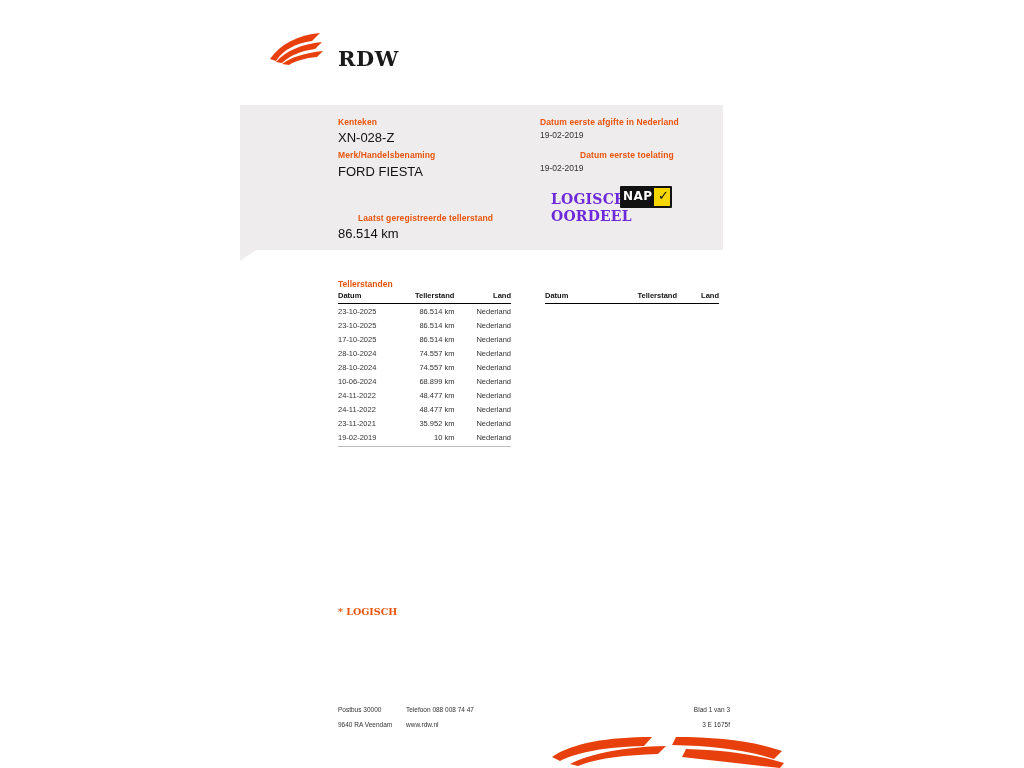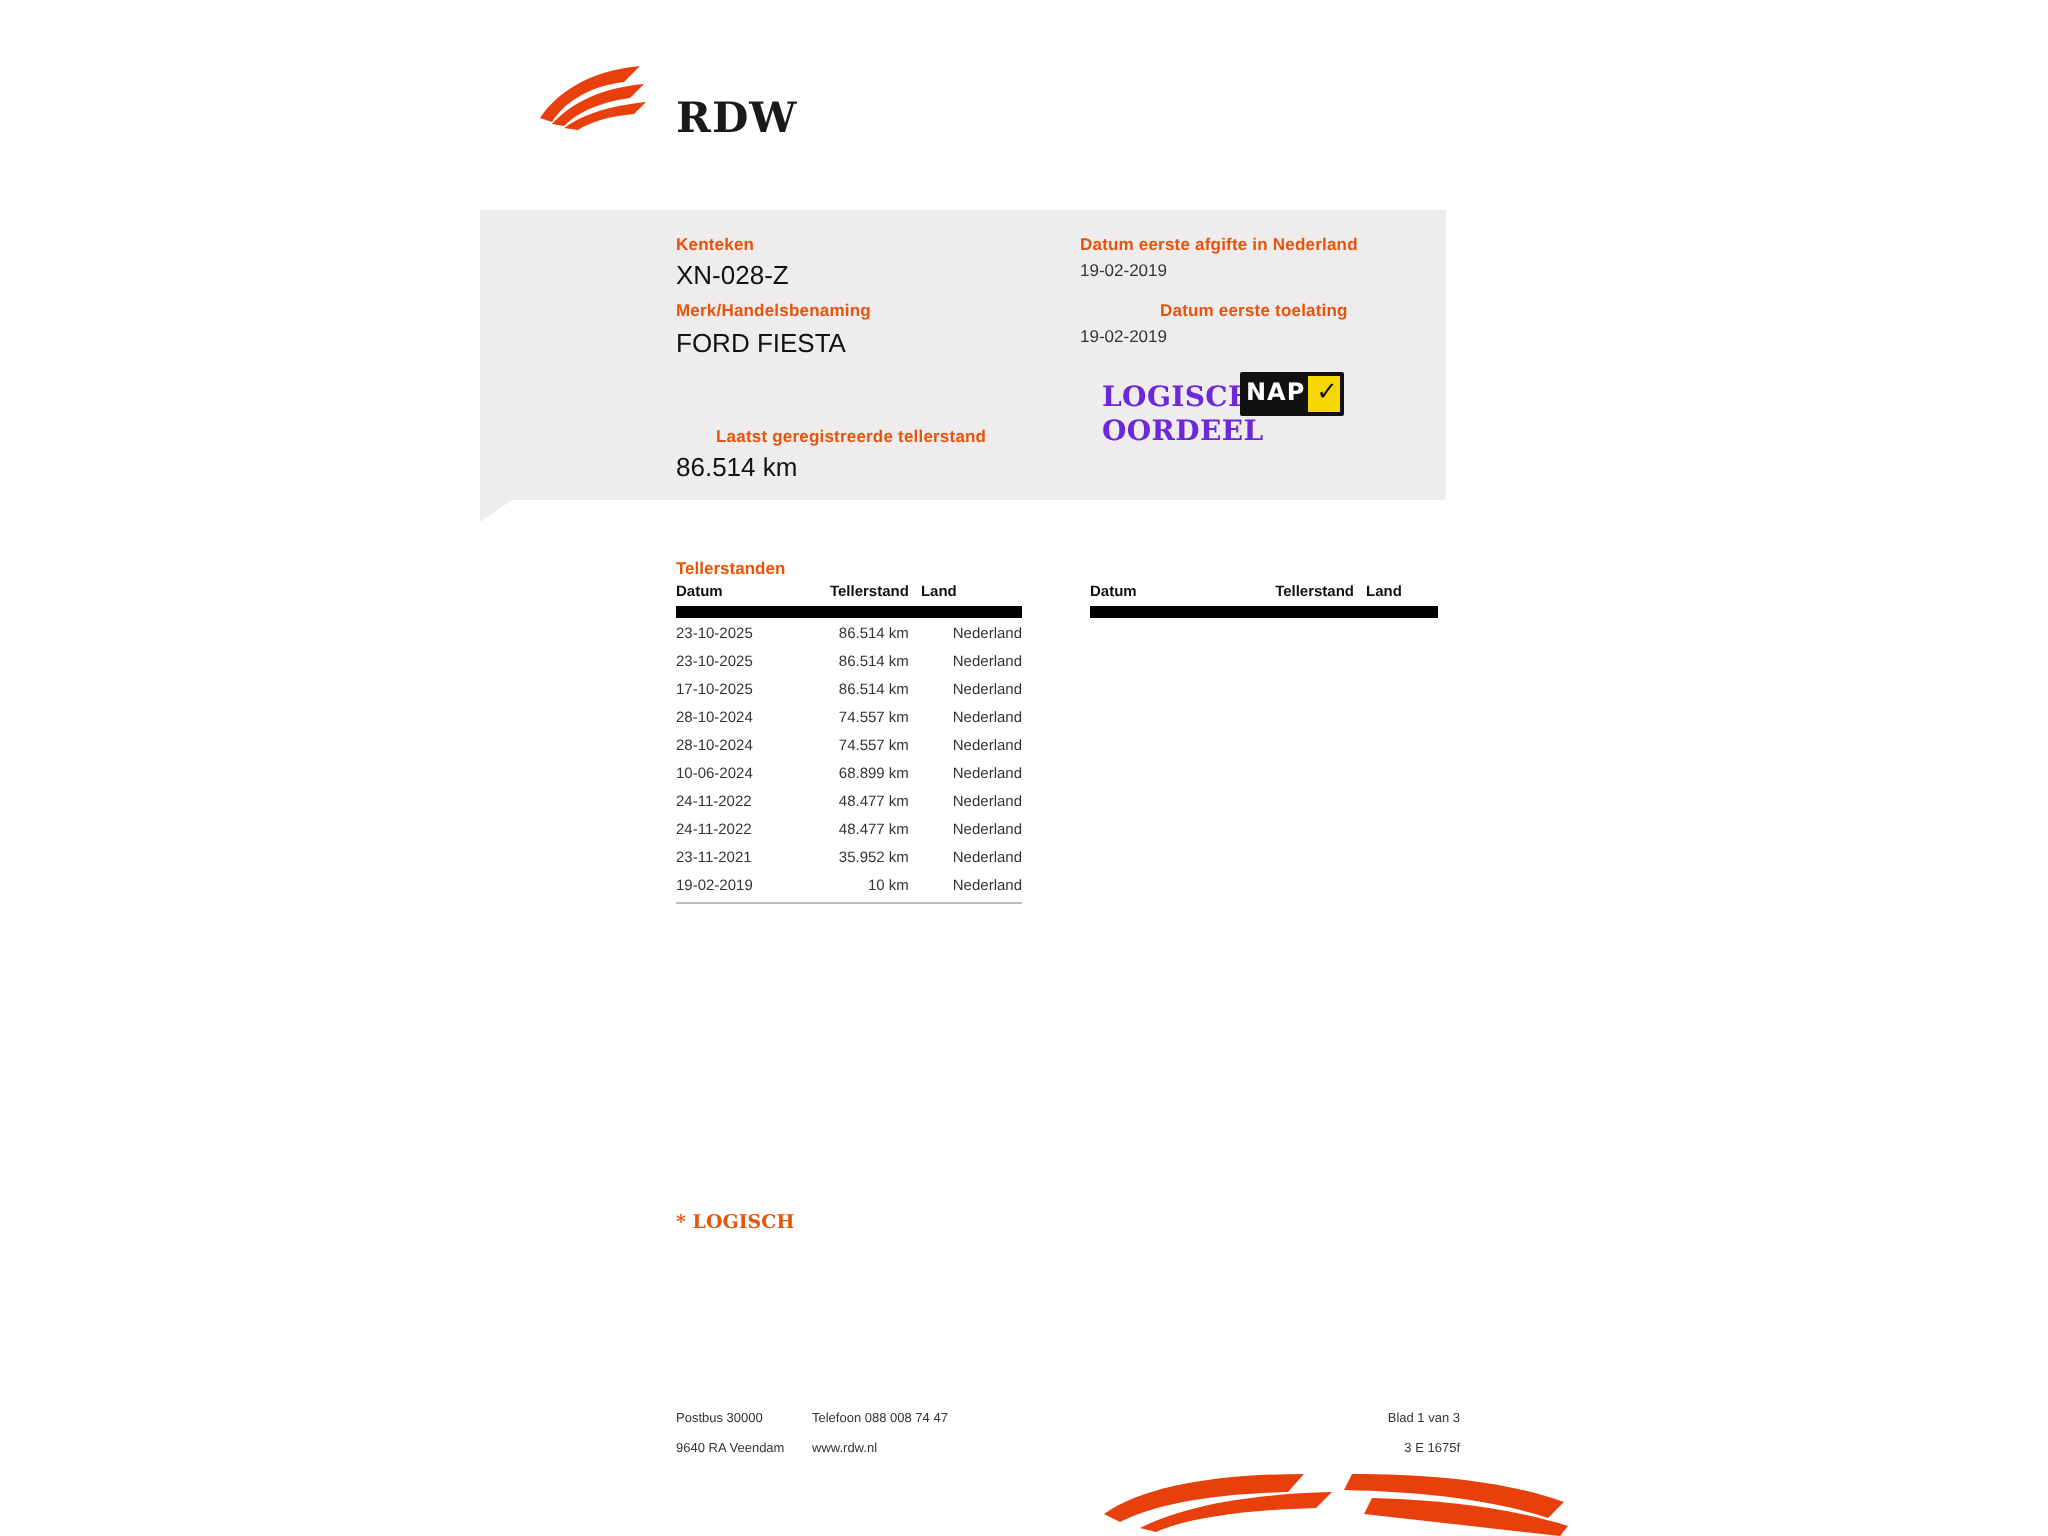--- a/index.html
+++ b/index.html
@@ -184,26 +184,26 @@
     border-collapse: collapse;
     font-size: 7.5px;
     color: #222;
   }
   table.meter.left  { left: 338px; top: 291px; width: 173px; }
   table.meter.right { left: 545px; top: 291px; width: 174px; }
   table.meter th {
     font-size: 7.5px;
     font-weight: bold;
     color: #111;
-    border-bottom: 6px solid #000000;
+    border-bottom: 1px solid #000000;
     padding: 0 0 3px 0;
     text-align: left;
   }
   table.meter th.c2 { text-align: right; padding-right: 6px; }
-  table.meter th.c3 { }
+  table.meter th.c3 { text-align: right; }
   table.meter td {
     padding: 2.5px 0;
     font-size: 7.5px;
     color: #333;
   }
   table.meter td.c2 { text-align: right; padding-right: 6px; }
   table.meter td.c3 { text-align: right; }
   table.meter tr.last td { border-bottom: 1px solid #bdbdbd; padding-bottom: 4px; }
 
   

